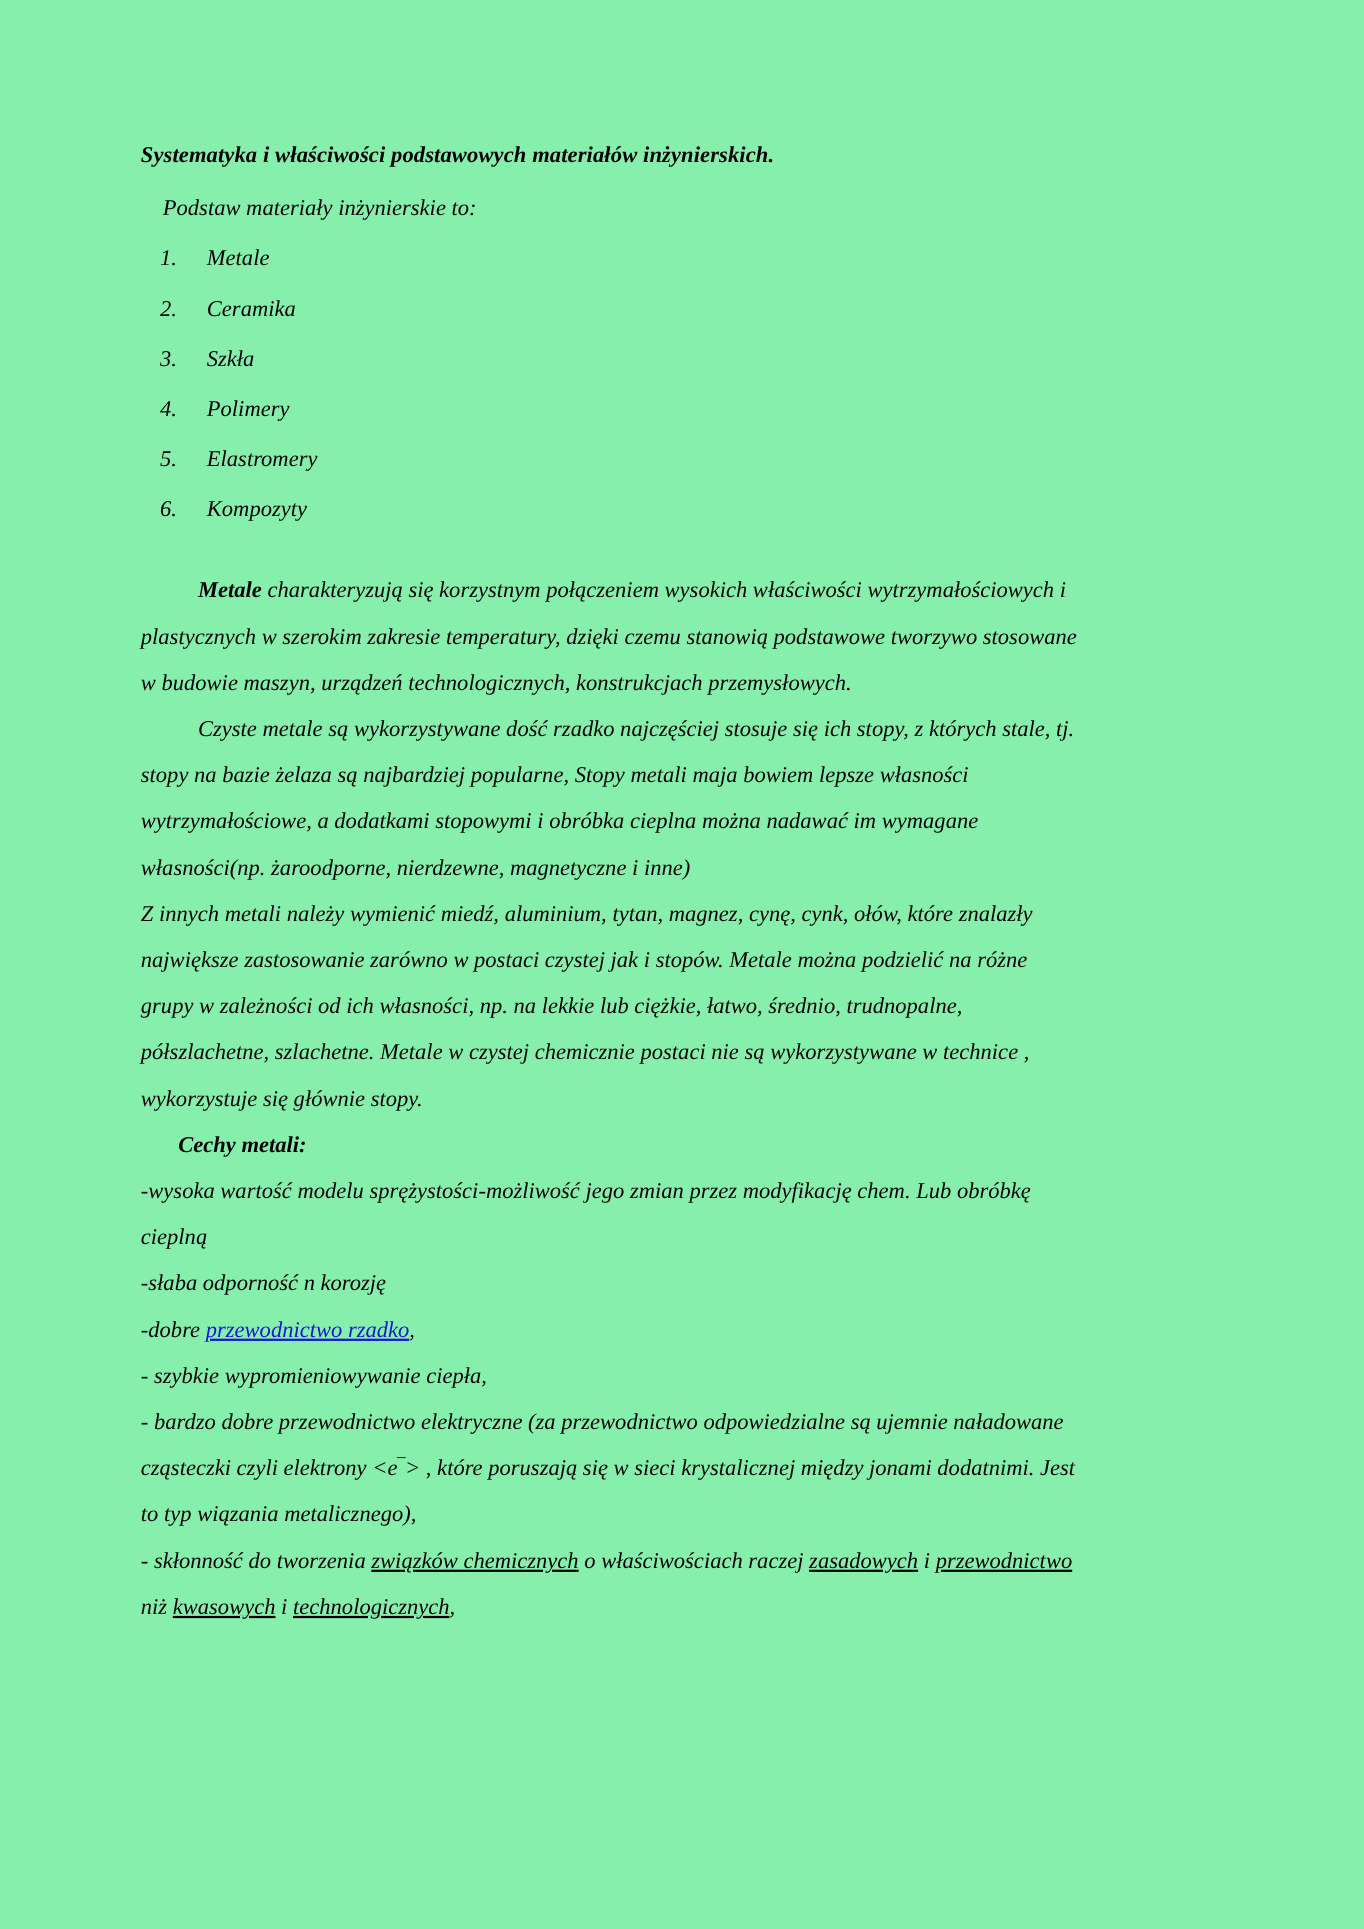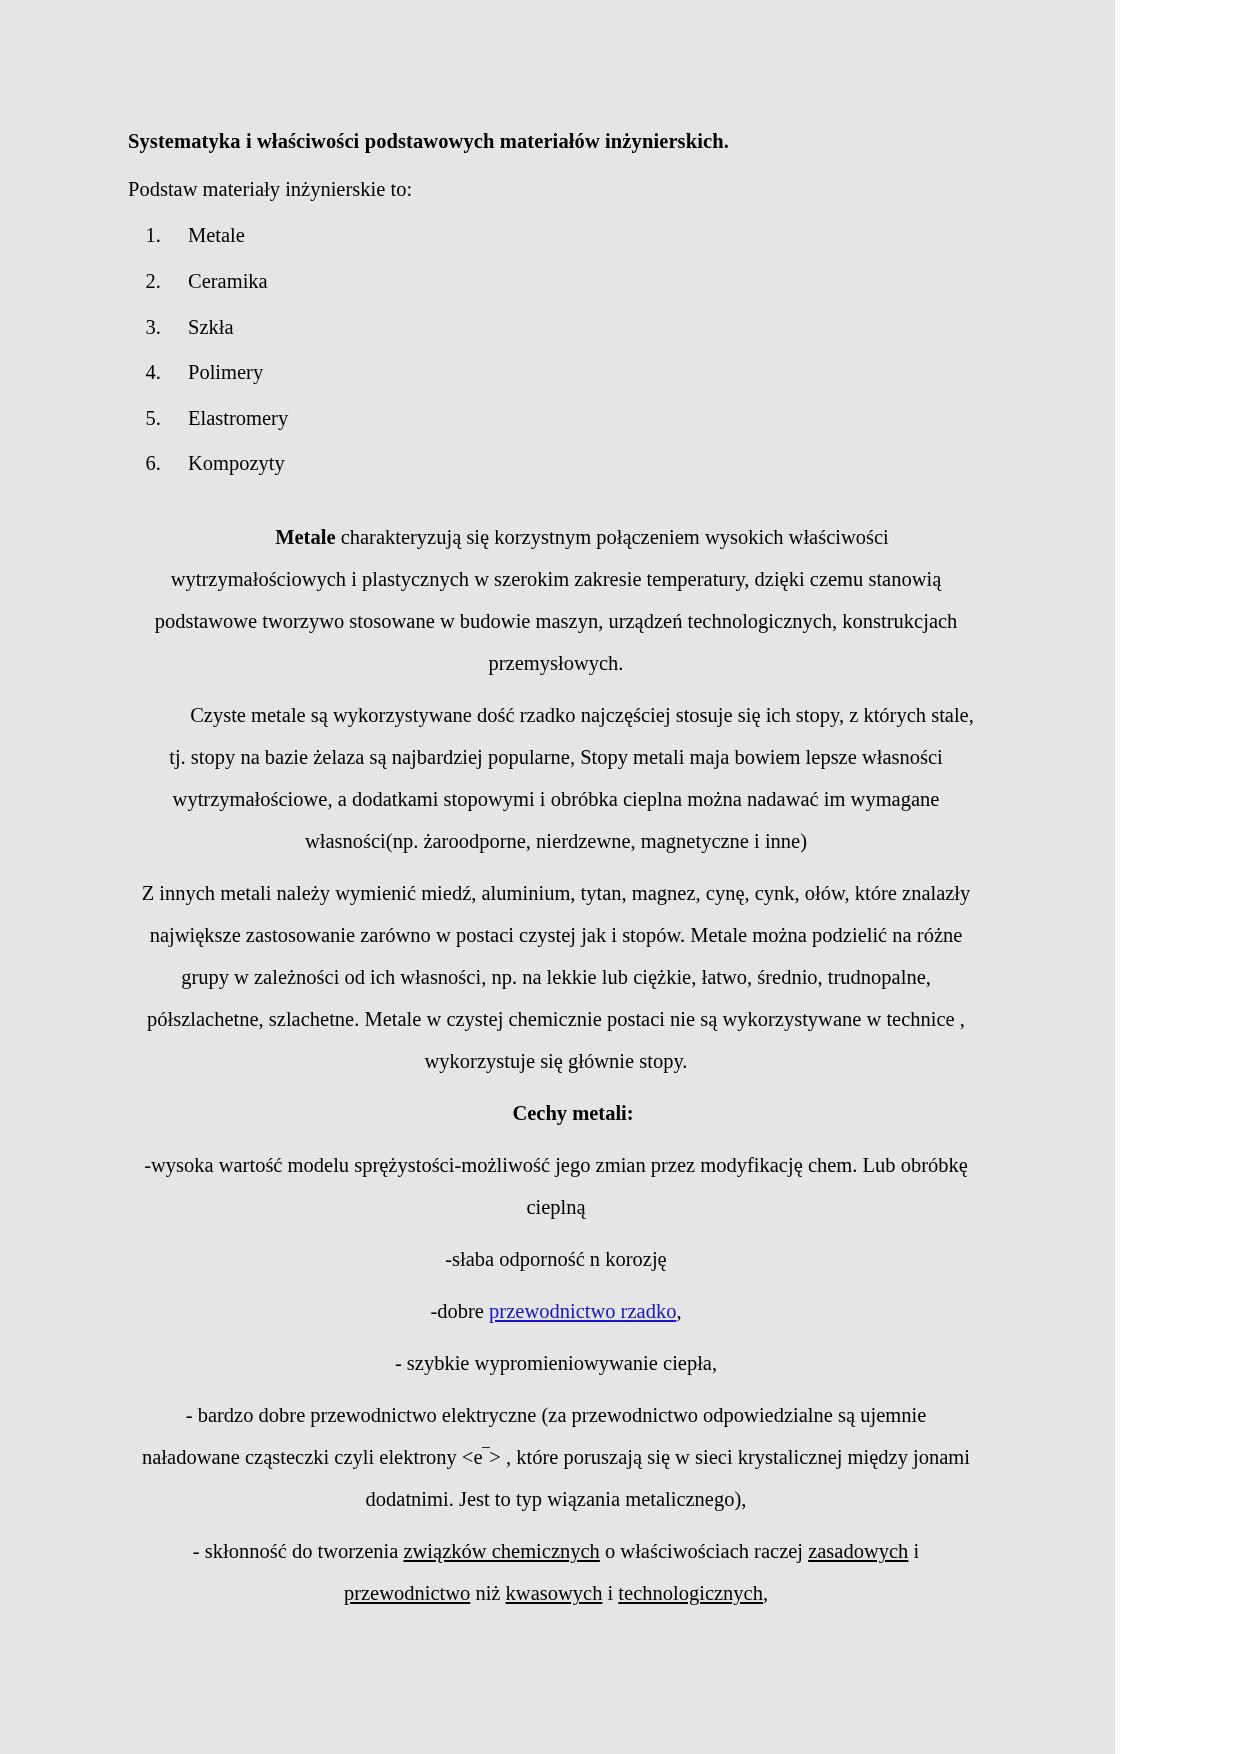--- a/index.html
+++ b/index.html
@@ -12,61 +12,63 @@
     width: 1240px;
     height: 1754px;
     position: relative;
     font-family: "Liberation Serif", "DejaVu Serif", serif;
     color: #000000;
     overflow: hidden;
   }
   .page {
     position: absolute;
     left: 0; top: 0;
-    width: 1115px;
+    width: 1240px;
     height: 1754px;
-    background: #e5e5e5;
+    background: #86efac;
+    font-style: italic;
   }
   .content {
     position: absolute;
     left: 128px;
     top: 128px;
     width: 856px;
   }
   .doc-title {
     font-size: 20.5px;
     font-weight: bold;
     letter-spacing: 0.1px;
     margin: 0 0 0 0;
     line-height: 1.35;
   }
   .intro-line {
     font-size: 20.5px;
     line-height: 1.35;
     margin-top: 20px;
+    margin-left: 20px;
   }
   ol.material-list {
     margin: 20px 0 0 0;
     padding: 0 0 0 38px;
     list-style-position: outside;
     font-size: 20.5px;
   }
   ol.material-list li {
     line-height: 1.2;
     margin-bottom: 21px;
     padding-left: 22px;
   }
   .body-block {
     margin-top: 40px;
     font-size: 20.5px;
   }
   p.para {
-    margin: 10px;
+    margin: 0;
     line-height: 2.05;
-    text-align: center;
+    text-align: left;
   }
   p.indent {
     text-indent: 52px;
   }
   p.indent-small {
     text-indent: 34px;
   }
   .b {
     font-weight: bold;
   }

